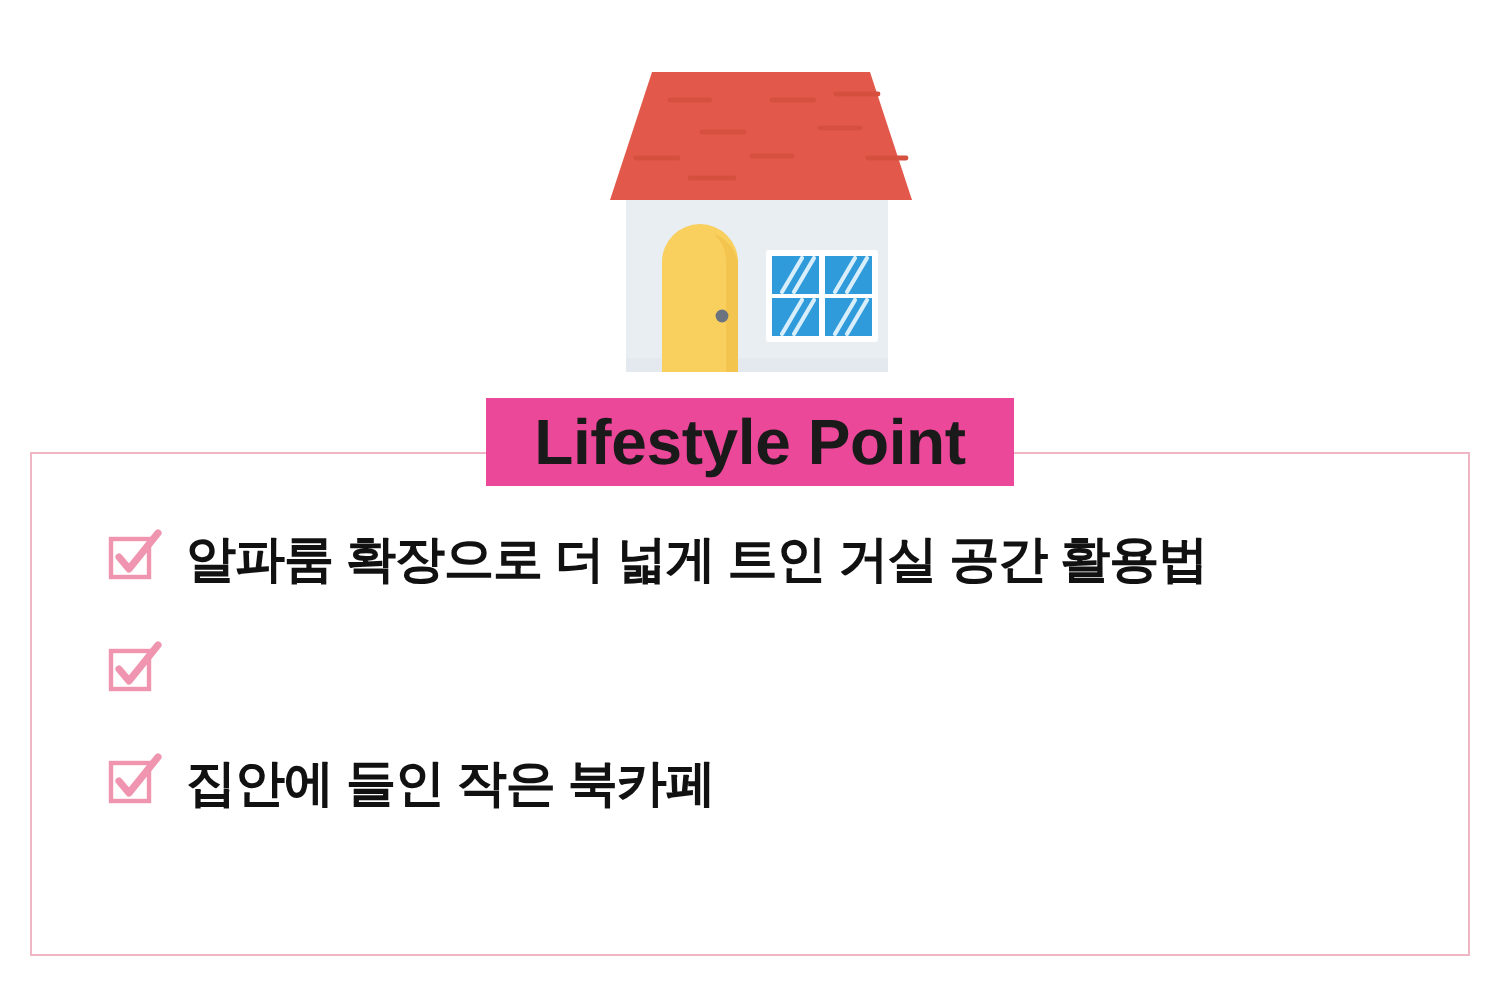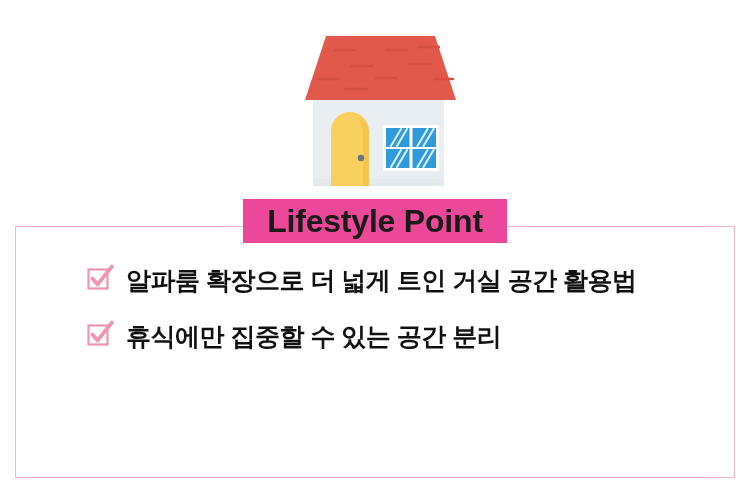--- a/index.html
+++ b/index.html
@@ -75,21 +75,20 @@
     padding: 0;
     margin: 0;
     list-style: none;
     z-index: 2;
   }
   .check-item {
     display: flex;
     align-items: center;
     height: 56px;
     padding-left: 40px;
-    margin-left: 33px;
   }
   .checkbox-icon {
     flex: 0 0 auto;
     width: 24px;
     height: 24px;
     position: relative;
     margin-right: 14px;
     margin-top: -2px;
   }
   .checkbox-icon svg {
@@ -174,16 +173,24 @@
     <span class="check-label">알파룸 확장으로 더 넓게 트인 거실 공간 활용법</span>
   </li>
 
   <li class="check-item">
     <span class="checkbox-icon">
       <svg viewBox="0 0 30 30">
         <rect x="2.5" y="6.5" width="19" height="19" fill="none" stroke="#ef95b0" stroke-width="2.2"></rect>
         <polyline points="6.5,15.5 11.5,21.5 26,3.5" fill="none" stroke="#ef95b0" stroke-width="3.6" stroke-linecap="round" stroke-linejoin="round"></polyline>
       </svg>
     </span>
-    <span class="check-label">휴식에만 집중할 수 있는 공간 분리</span>
   </li>
 
+  <li class="check-item">
+    <span class="checkbox-icon">
+      <svg viewBox="0 0 30 30">
+        <rect x="2.5" y="6.5" width="19" height="19" fill="none" stroke="#ef95b0" stroke-width="2.2"></rect>
+        <polyline points="6.5,15.5 11.5,21.5 26,3.5" fill="none" stroke="#ef95b0" stroke-width="3.6" stroke-linecap="round" stroke-linejoin="round"></polyline>
+      </svg>
+    </span>
+    <span class="check-label">집안에 들인 작은 북카페</span>
+  </li>
 </ul>
 
 </body></html>

